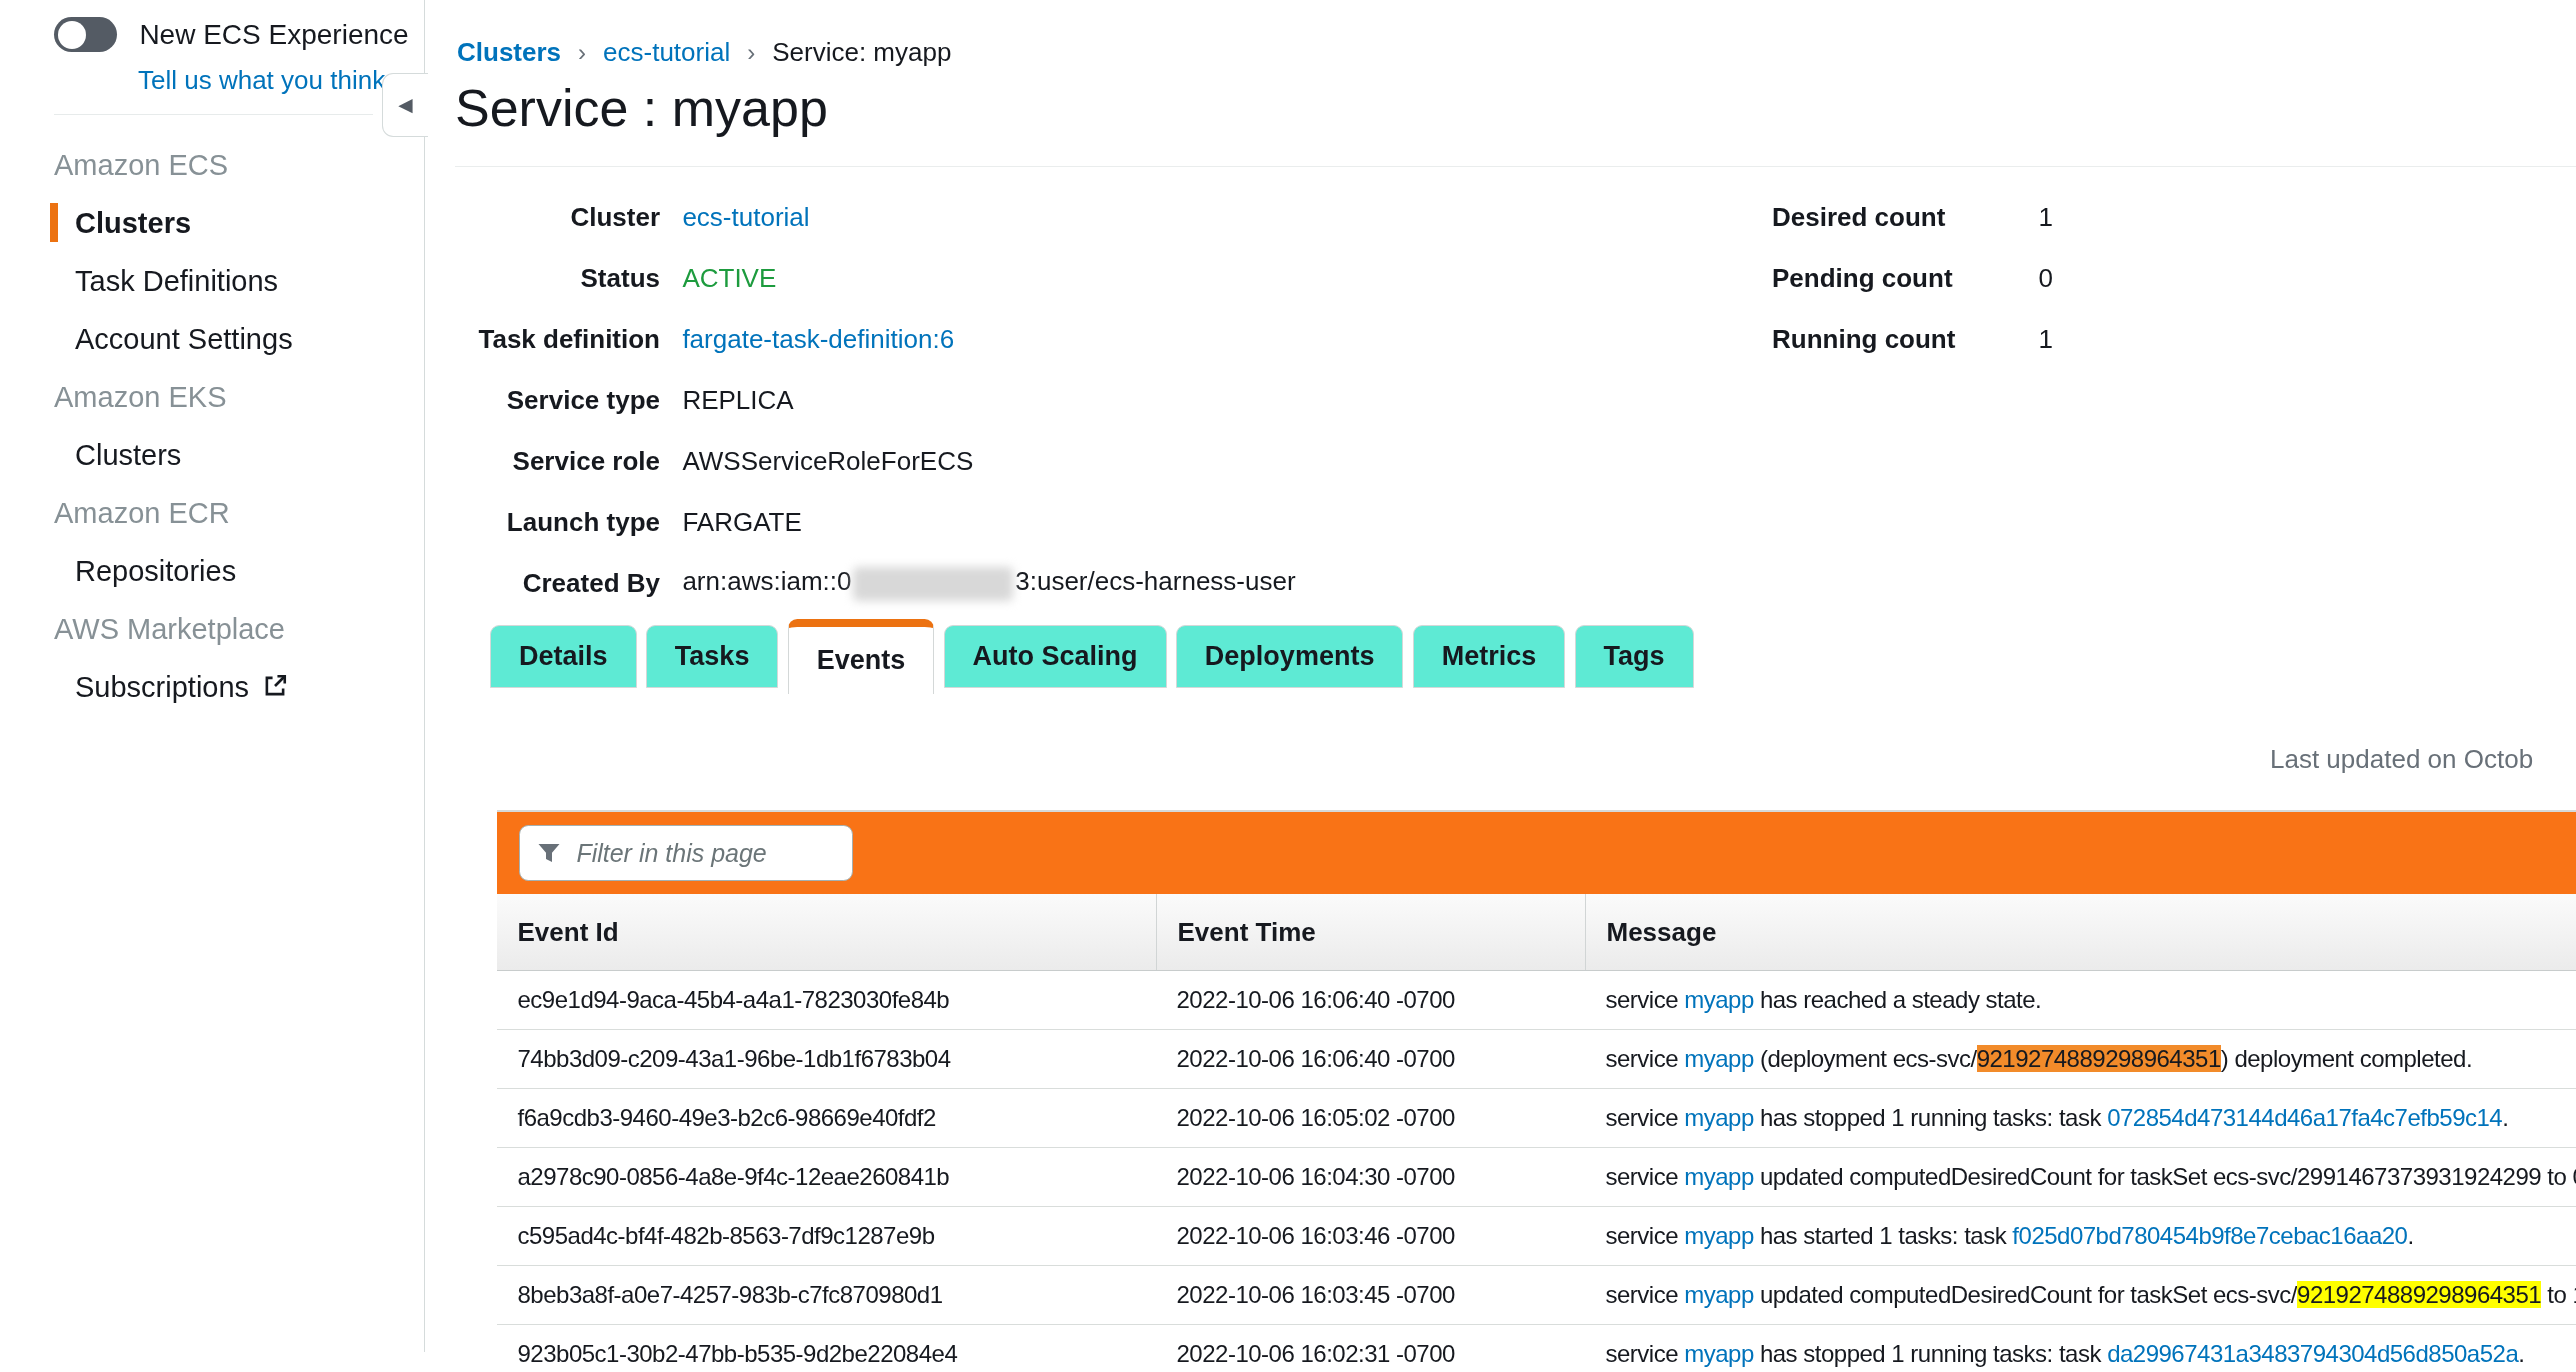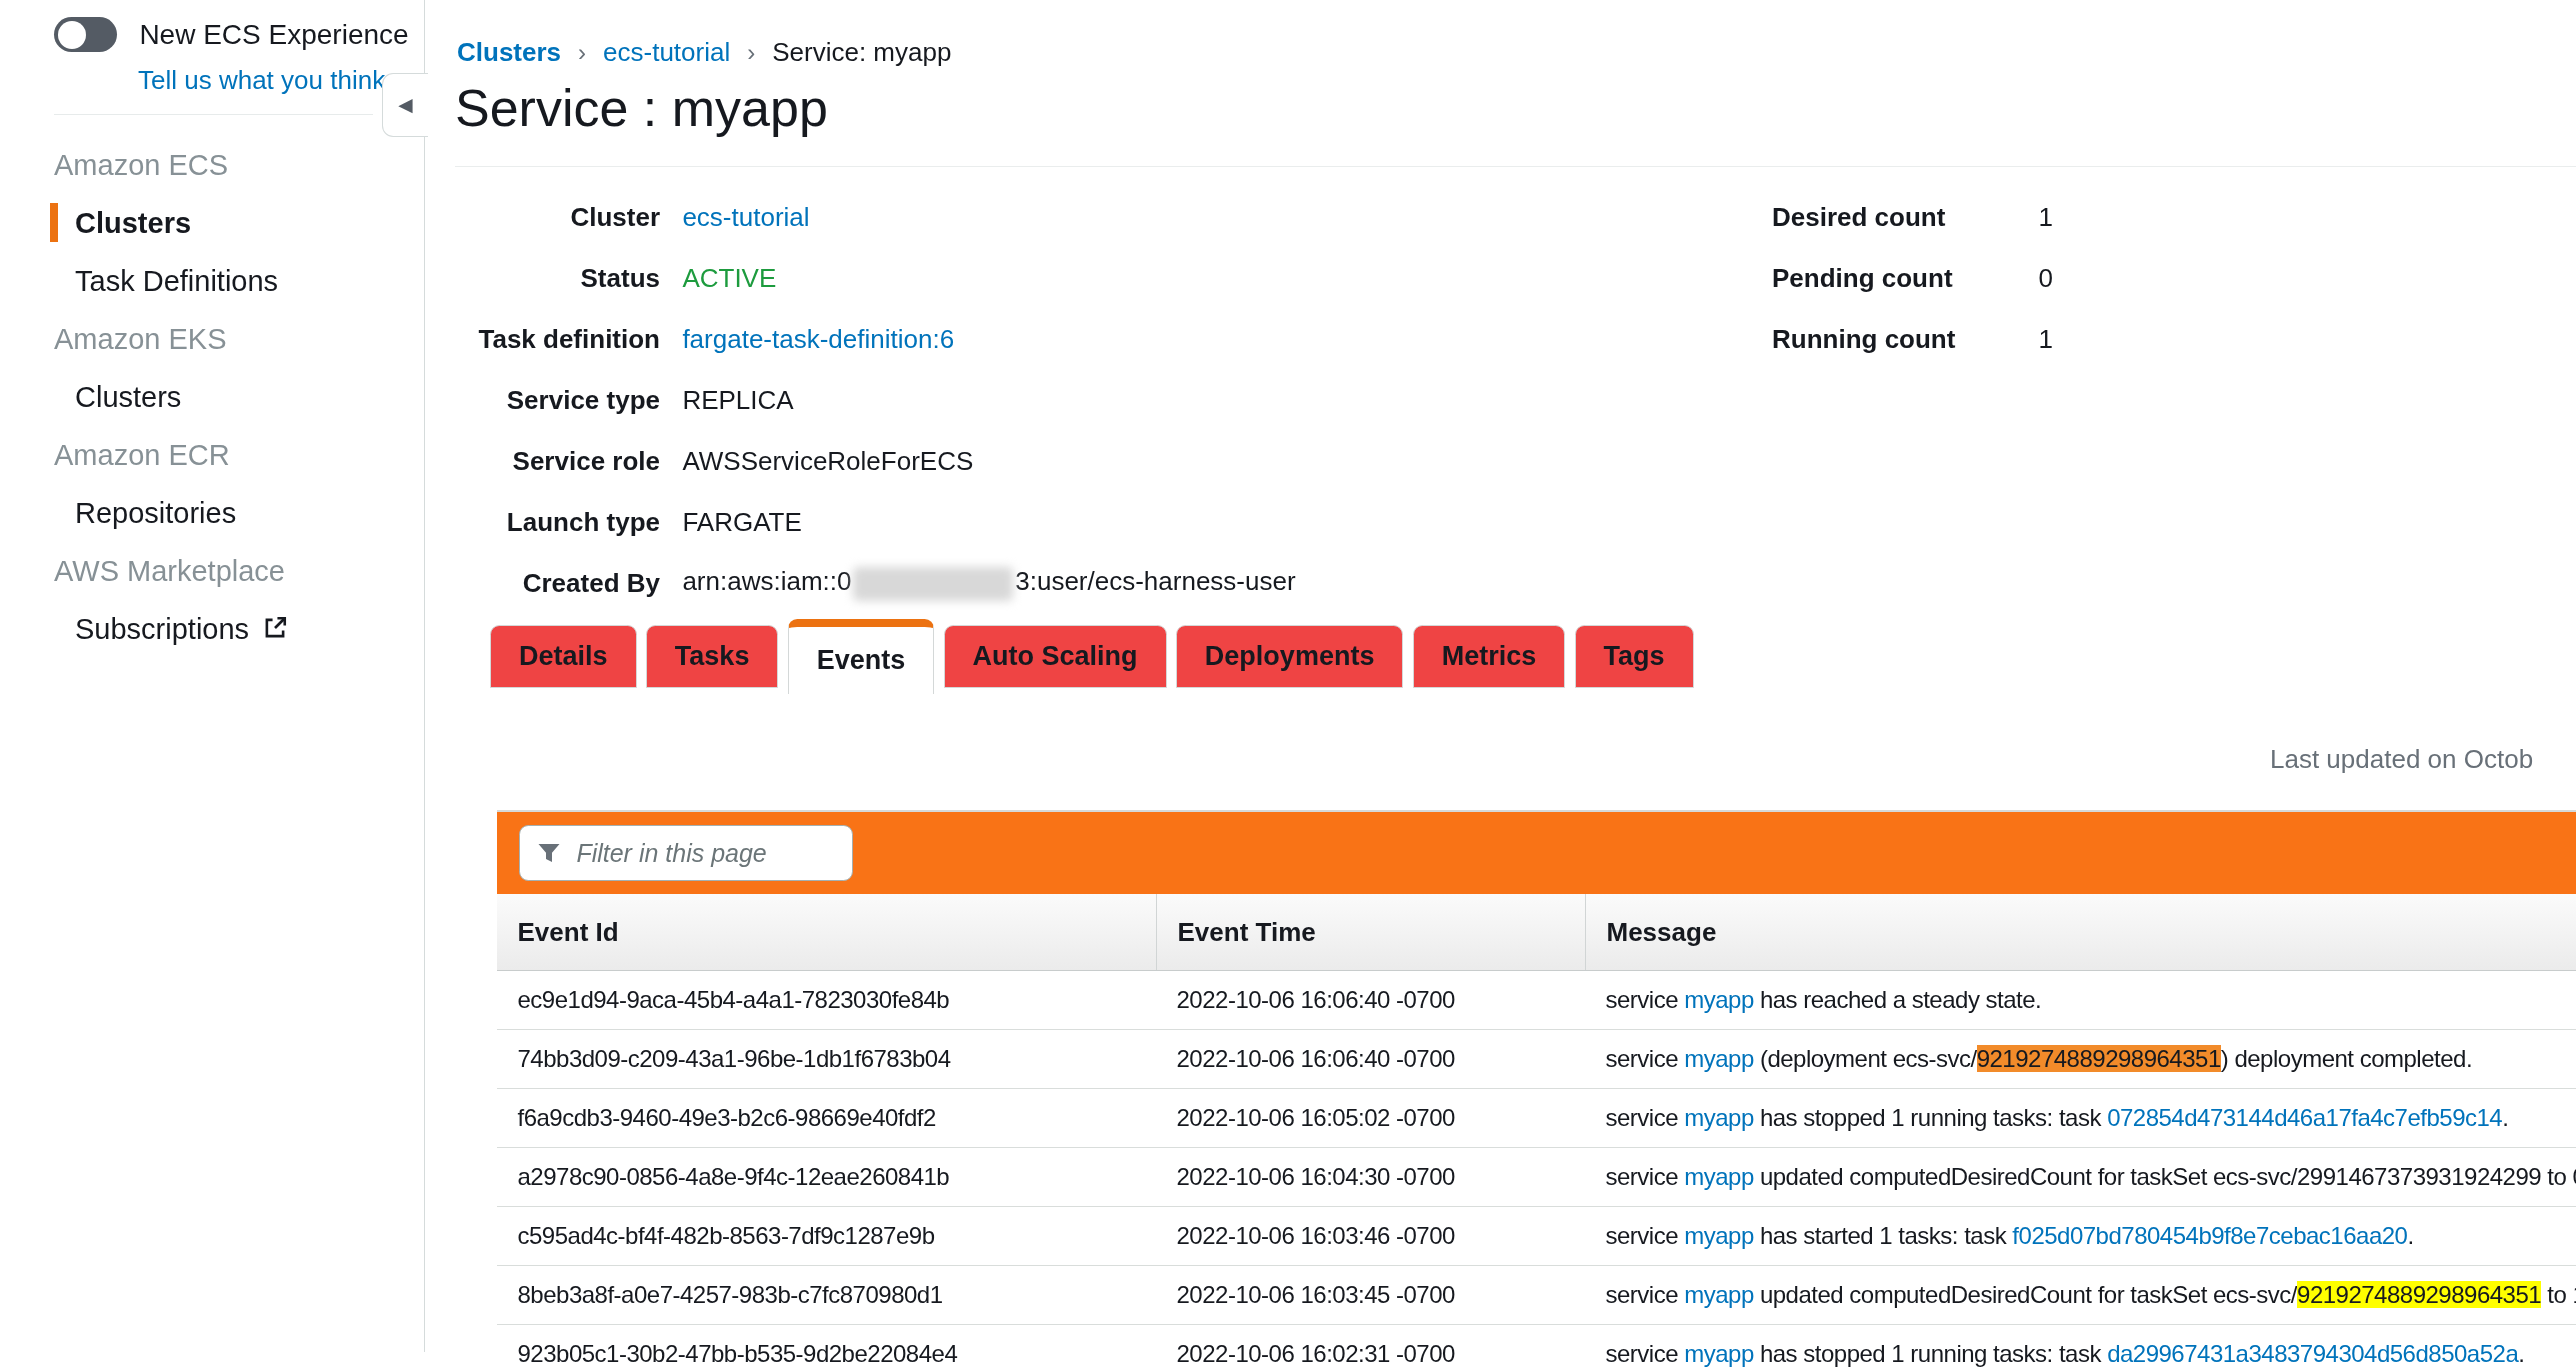--- a/index.html
+++ b/index.html
@@ -35,21 +35,21 @@
   .details-right{position:absolute;left:1772px;top:187px}
   .detail-row{display:flex;height:61px;align-items:center;font-size:26px}
   .detail-label{width:205px;text-align:right;font-weight:700;flex:0 0 auto}
   .detail-label-r{width:244px;text-align:left;font-weight:700;flex:0 0 auto}
   .detail-value{margin-left:22.4px;white-space:nowrap}
   .link{color:#0073bb;cursor:pointer}
   .status-green{color:#1d9b3e}
   .blur-box{display:inline-block;width:160px;height:34px;background:#d8d8d8;border-radius:4.7px;filter:blur(4.7px);vertical-align:middle;margin:0 1.9px}
   
   .tabs{position:absolute;left:490px;top:619px;display:flex;gap:9.3px;align-items:flex-start}
-  .tab{margin-top:5.6px;height:63px;padding:0 28px;background:#ef4444;border:1.9px solid #d4d8d8;border-radius:9.3px 9.3px 0 0;display:flex;align-items:center;font-size:27px;font-weight:700;color:#16191f;box-sizing:border-box;cursor:pointer;white-space:nowrap}
+  .tab{margin-top:5.6px;height:63px;padding:0 28px;background:#5eead4;border:1.9px solid #d4d8d8;border-radius:9.3px 9.3px 0 0;display:flex;align-items:center;font-size:27px;font-weight:700;color:#16191f;box-sizing:border-box;cursor:pointer;white-space:nowrap}
   .tab-active{margin-top:0;height:75px;background:#fff;border-top:8.4px solid #ec7211;border-bottom:none}
   .last-updated{position:absolute;left:2270px;top:744px;font-size:26px;color:#687078;white-space:nowrap}
   
   .panel{position:absolute;left:497px;top:810px;width:2079px;height:563px;background:#f97316;border-top:2.8px solid #d6d9d9;box-sizing:border-box}
   .filter-box{position:absolute;left:22.4px;top:13px;width:334px;height:56px;background:#fff;border:1.9px solid #a5b0b0;border-radius:9.3px;display:flex;align-items:center;gap:13px;padding:0 17px;box-sizing:border-box}
   .filter-input{border:none;outline:none;flex:1;font-size:25px;font-style:italic;color:#444;font-family:"Liberation Sans",sans-serif;background:transparent;min-width:0}
   .filter-input::placeholder{color:#6b7578;font-style:italic;opacity:1}
   .etable{position:absolute;left:0;top:82px;width:2079px}
   .thead{display:flex;height:76px;background:linear-gradient(#fbfbfb,#ebebeb);border-bottom:1.9px solid #c8cccc;font-size:26px;font-weight:700;color:#16191f}
   .th{display:flex;align-items:center;padding-left:20.5px;box-sizing:border-box}
@@ -71,20 +71,21 @@
       <div class="toggle-knob"></div>
     </div>
     <span class="toggle-label">New ECS Experience</span>
   </div>
   <span class="feedback">Tell us what you think</span>
   <div class="sidebar-divider"></div>
   <div class="nav">
       <div class="nav-header">Amazon ECS</div>
       <div class="nav-link nav-active"><span class="active-bar"></span><span>Clusters</span></div>
       <div class="nav-link"><span>Task Definitions</span></div>
+      <div class="nav-link"><span>Account Settings</span></div>
       <div class="nav-header">Amazon EKS</div>
       <div class="nav-link"><span>Clusters</span></div>
       <div class="nav-header">Amazon ECR</div>
       <div class="nav-link"><span>Repositories</span></div>
       <div class="nav-header">AWS Marketplace</div>
       <div class="nav-link"><span>Subscriptions</span><span class="ext-icon"><svg width="26" height="26" viewBox="0 0 16 16" fill="none" stroke="#16191f" stroke-width="1.6">
             <path d="M6.5 3H3v10h10V9.5"></path>
             <path d="M9.5 2H14v4.5"></path>
             <path d="M14 2L8 8"></path>
           </svg></span></div>

